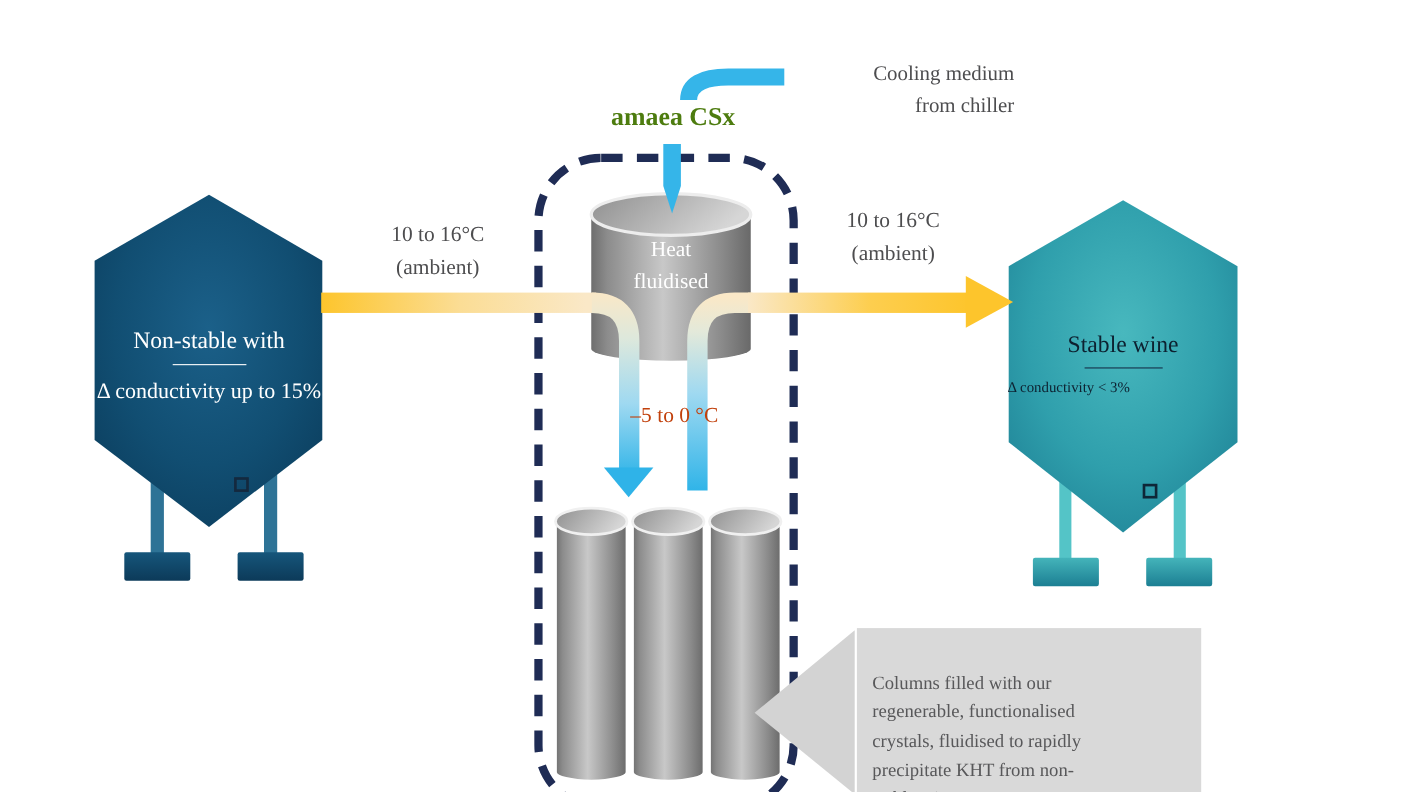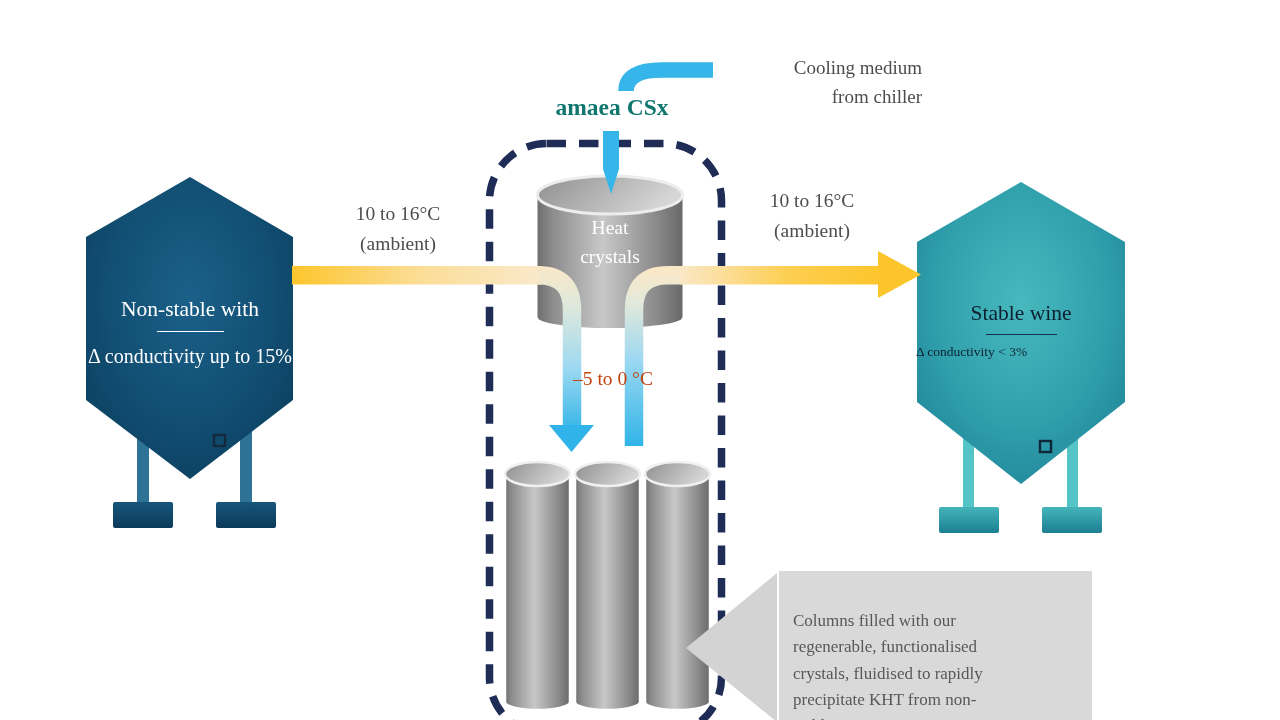--- a/index.html
+++ b/index.html
@@ -5,21 +5,21 @@
   html,body{margin:0;padding:0;background:#ffffff;}
   .canvas{
     position:relative;width:1280px;height:720px;background:#ffffff;overflow:hidden;
     font-family:Liberation Serif, serif;
     margin-top:34px;
   }
   .abs{position:absolute;}
   svg{position:absolute;left:0;top:0;}
   .lbl{color:#4D4D4F;white-space:pre-line;}
   .cooling-lbl{left:640px;top:19px;width:282px;text-align:right;font-size:19px;line-height:29px;}
-  .amaea-lbl{left:512px;top:60px;width:200px;text-align:center;font-size:23.5px;font-weight:700;color:#0f766e;white-space:pre-line;}
+  .amaea-lbl{left:512px;top:60px;width:200px;text-align:center;font-size:23.5px;font-weight:700;color:#4d7c0f;white-space:pre-line;}
   .temp-left{left:318px;top:165px;width:160px;text-align:center;font-size:19.5px;line-height:30px;}
   .temp-right{left:732px;top:152px;width:160px;text-align:center;font-size:19.5px;line-height:30px;}
   .temp-cold{left:533px;top:334px;width:160px;text-align:center;font-size:19.5px;color:#c2410c;white-space:pre-line;}
   .hx-lbl{left:530px;top:180px;width:160px;text-align:center;font-size:19.5px;line-height:28.5px;color:#ffffff;white-space:pre-line;}
   .tank-title-left{left:90px;top:263px;width:200px;text-align:center;font-size:21.5px;color:#ffffff;}
   .tank-div-left{left:157px;top:297px;width:67px;height:0;border-top:1.6px solid #ffffff;}
   .tank-sub-left{left:85px;top:311px;width:210px;text-align:center;font-size:20px;color:#ffffff;}
   .tank-title-right{left:921px;top:267px;width:200px;text-align:center;font-size:21.5px;color:#0D2130;}
   .tank-div-right{left:986px;top:300px;width:71px;height:0;border-top:1.6px solid #14304A;}
   .tank-sub-right{left:916px;top:310px;width:210px;text-align:left;font-size:13.5px;color:#0D2130;}
@@ -151,21 +151,21 @@
 
   <div class="abs amaea-lbl">amaea CSx</div>
 
   <div class="abs lbl temp-left">10 to 16°C
 (ambient)</div>
   <div class="abs lbl temp-right">10 to 16°C
 (ambient)</div>
   <div class="abs temp-cold">–5 to 0 °C</div>
 
   <div class="abs hx-lbl">Heat
-crystals</div>
+fluidised</div>
 
   <div class="abs tank-title-left">Non-stable with</div>
   <div class="abs tank-div-left"></div>
   <div class="abs tank-sub-left">Δ conductivity up to 15%</div>
 
   <div class="abs tank-title-right">Stable wine</div>
   <div class="abs tank-div-right"></div>
   <div class="abs tank-sub-right">Δ conductivity &lt; 3%</div>
 
   <div class="abs callout-box">

